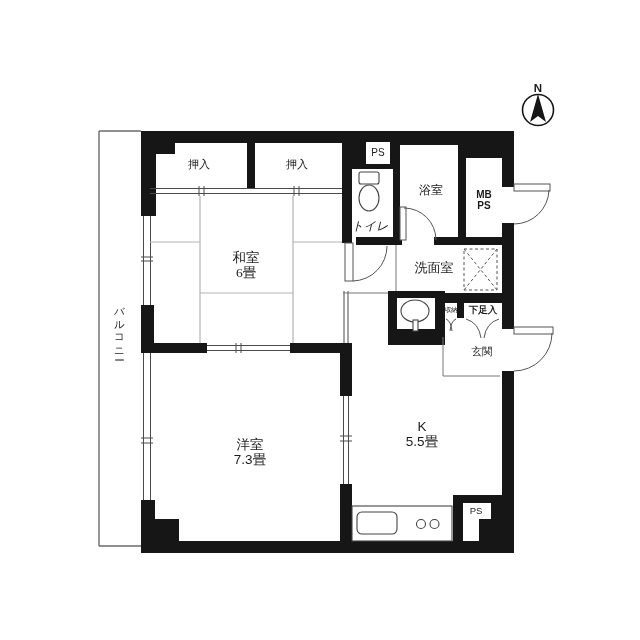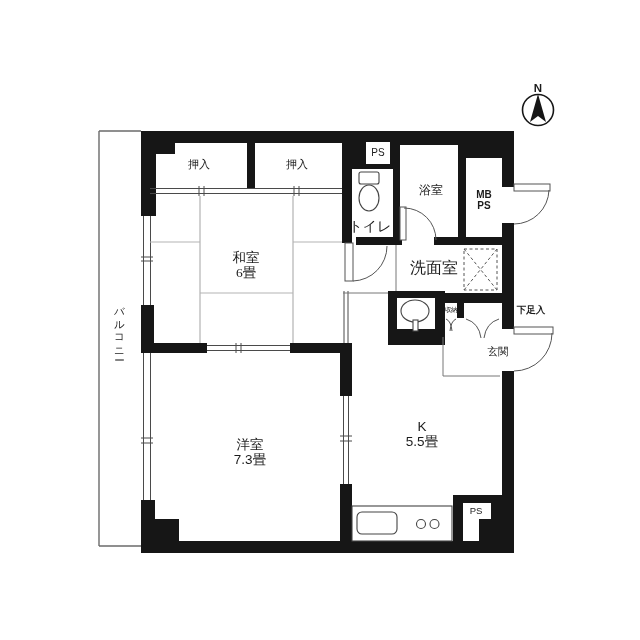--- a/index.html
+++ b/index.html
@@ -143,41 +143,41 @@
   </g>
 </svg>
 
   <div class="lbl vert" style="left:119px;top:299px;font-size:10.5px;">バルコニー</div>
 
   <div class="lbl" style="left:199px;top:164px;font-size:11px;">押入</div>
   <div class="lbl" style="left:297px;top:164px;font-size:11px;">押入</div>
 
   <div class="lbl" style="left:378px;top:153px;font-size:10px;">PS</div>
 
-  <div class="lbl" style="left:370px;top:227px;font-size:14px;">トイレ</div>
+  <div class="lbl" style="left:370px;top:227px;font-size:12px;font-style:italic;">トイレ</div>
 
   <div class="lbl" style="left:431px;top:191px;font-size:12px;">浴室</div>
 
   <div class="lbl" style="left:484px;top:200px;font-size:10px;font-weight:bold;">
     <span>MB</span>
     <span>PS</span>
   </div>
 
   <div class="lbl" style="left:246px;top:265px;font-size:13.5px;font-family:Liberation Serif, serif;">
     <span>和室</span>
     <span>6畳</span>
   </div>
 
-  <div class="lbl" style="left:434px;top:268px;font-size:16px;">洗面室</div>
+  <div class="lbl" style="left:434px;top:268px;font-size:13px;">洗面室</div>
 
   <div class="lbl" style="left:451px;top:310px;font-size:6.5px;letter-spacing:-0.5px;">収納</div>
 
-  <div class="lbl" style="left:483px;top:310px;font-size:9.5px;font-weight:bold;margin-left:48px;">下足入</div>
+  <div class="lbl" style="left:483px;top:310px;font-size:9.5px;font-weight:bold;">下足入</div>
 
-  <div class="lbl" style="left:482px;top:352px;font-size:10.5px;margin-left:16px;">玄関</div>
+  <div class="lbl" style="left:482px;top:352px;font-size:10.5px;">玄関</div>
 
   <div class="lbl" style="left:422px;top:434px;font-size:13.5px;">
     <span>K</span>
     <span>5.5畳</span>
   </div>
 
   <div class="lbl" style="left:250px;top:452px;font-size:13.5px;">
     <span>洋室</span>
     <span>7.3畳</span>
   </div>

